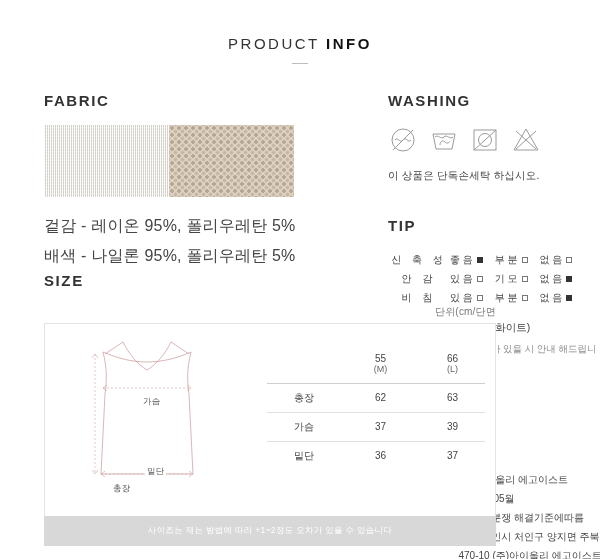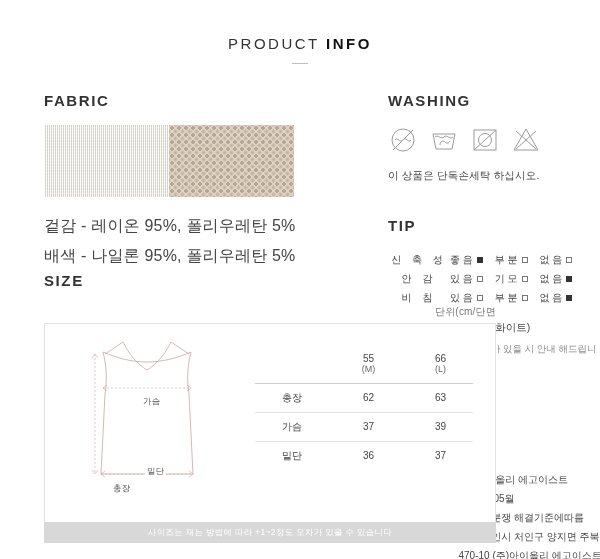--- a/index.html
+++ b/index.html
@@ -101,49 +101,49 @@
     background: #fff;
     padding: 0 2px;
     letter-spacing: .2px;
   }
   .lbl-gaseum { left: 96px; top: 72px; }
   .lbl-middan { left: 100px; top: 142px; }
   .lbl-chongjang { left: 66px; top: 159px; }
 
   .size-table {
     position: absolute;
-    right: 22px;
+    right: 10px;
     top: 22px;
     width: 218px;
     border-collapse: collapse;
     font-size: 10px;
     color: #444;
   }
   .size-table th, .size-table td {
     text-align: center;
     padding: 7px 0;
     font-weight: 400;
     border-bottom: 1px solid #e0e0e0;
   }
   .size-table thead th { border-bottom: 1px solid #cfcfcf; padding-bottom: 9px; }
   .size-table thead th .sub { display: block; font-size: 9px; color: #666; }
   .size-table tbody tr:last-child td { border-bottom: none; }
   .size-table th:first-child, .size-table td:first-child { width: 74px; }
 
   .size-footer {
     width: 452px;
-    height: 21px;
+    height: 30px;
     background: #d8d8d8;
     color: #ffffff;
     font-size: 8.5px;
     display: flex;
     align-items: center;
     justify-content: center;
     letter-spacing: .3px;
-    margin-top: 10px;
+    margin-top: 4px;
   }
 
   
   .wash-icons {
     display: flex;
     gap: 11px;
     align-items: center;
     margin: 4px 0 14px 0;
   }
   .wash-note { font-size: 10.5px; color: #444; letter-spacing: .2px; }

